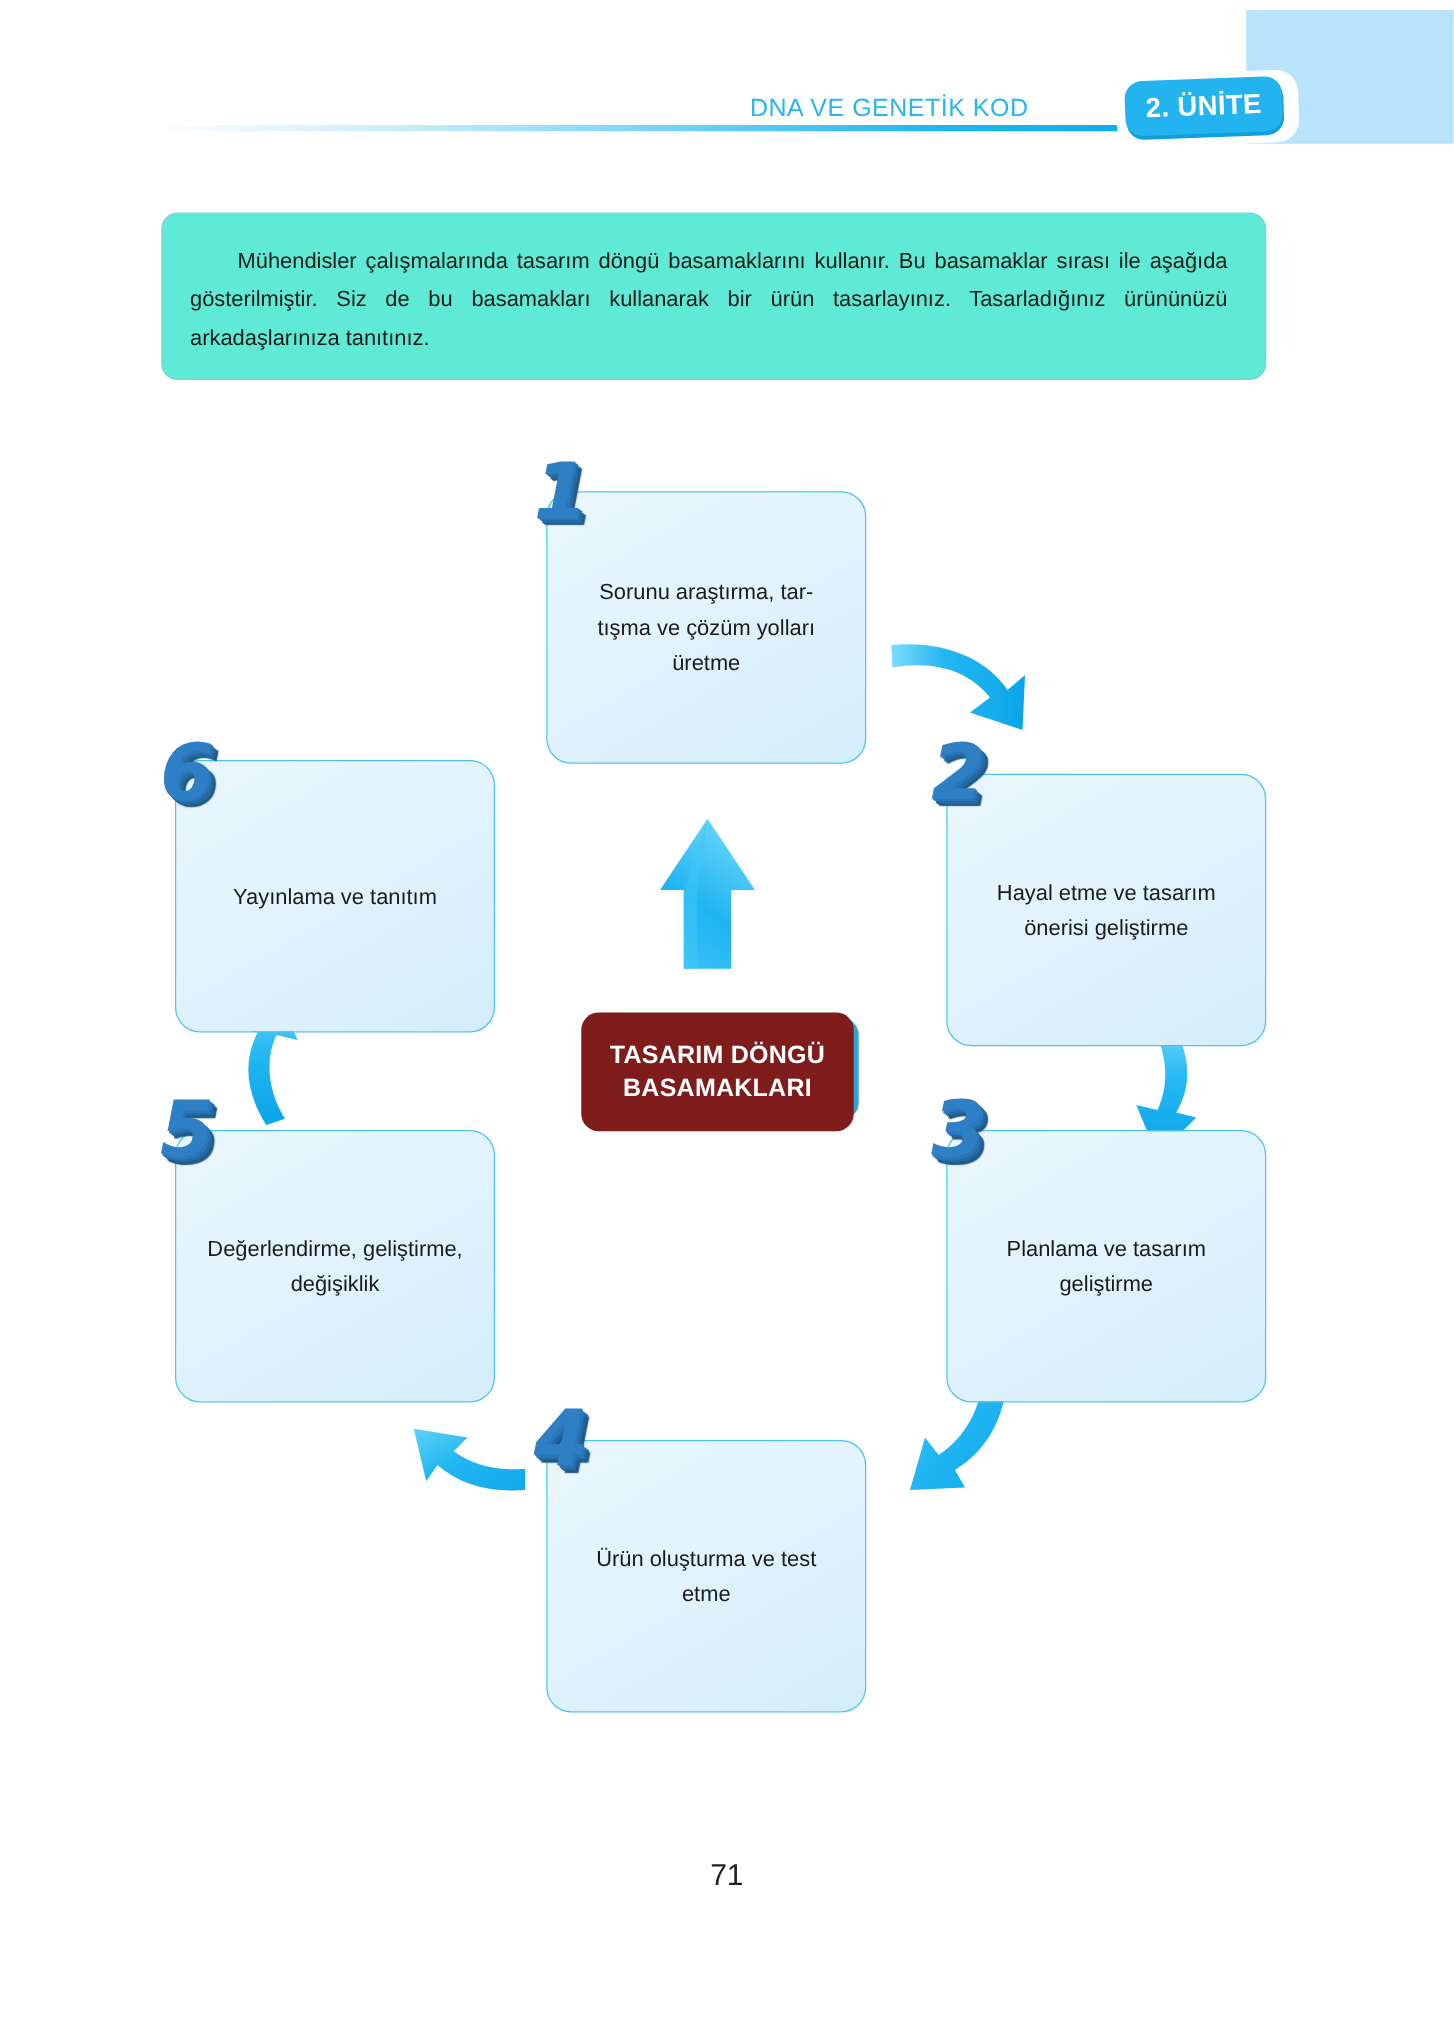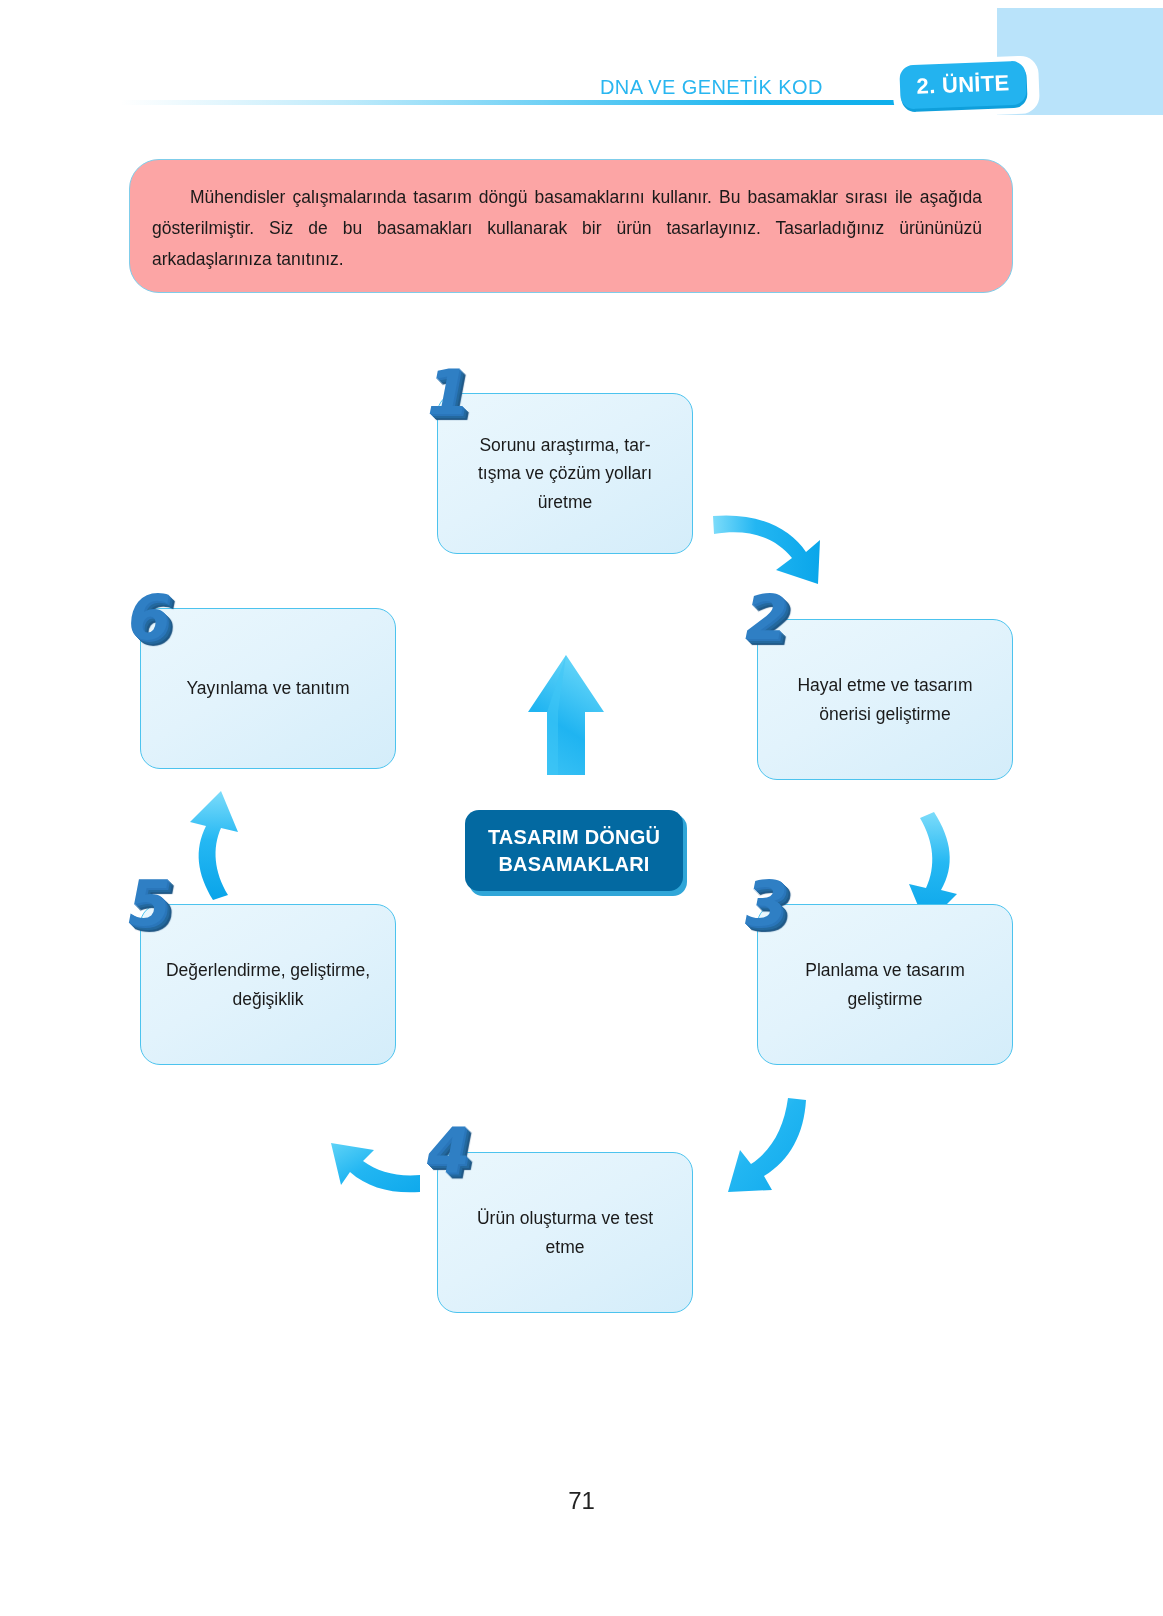--- a/index.html
+++ b/index.html
@@ -71,25 +71,25 @@
     display: flex;
     align-items: center;
     justify-content: center;
     letter-spacing: 0.3px;
     white-space: nowrap;
   }
 
   
   #intro-box {
     position: absolute;
-    left: 129px; top: 159px;
+    left: 129px; top: 170px;
     width: 884px; height: 134px;
-    background: #fca5a5;
+    background: #5eead4;
     border: 1.5px solid #7fcdea;
-    border-radius: 30px;
+    border-radius: 13px;
     padding: 22px 30px 0 22px;
   }
   #intro-text {
     font-size: 17.5px;
     line-height: 1.78;
     color: #1a1a1a;
     text-indent: 38px;
     text-align: justify;
     text-justify: inter-word;
     margin: 0;
@@ -98,21 +98,21 @@
 
   
   #diagram {
     position: absolute;
     left: 0; top: 0;
     width: 1163px; height: 1616px;
     pointer-events: none;
   }
   .step-box {
     position: absolute;
-    width: 256px; height: 161px;
+    width: 256px; height: 218px;
     border: 1.4px solid #4cc3ee;
     border-radius: 20px;
     background: linear-gradient(150deg, #eaf7fd 0%, #e2f3fc 45%, #d4edfa 100%);
     display: flex;
     align-items: center;
     justify-content: center;
     padding: 10px 18px;
   }
   .step-box::after {
     content: "";
@@ -164,22 +164,22 @@
   #center-badge-shadow {
     position: absolute;
     left: 469px; top: 814px;
     width: 218px; height: 82px;
     background: #30a6d8;
     border-radius: 14px;
   }
   #center-badge {
     position: absolute;
     left: 465px; top: 810px;
-    width: 218px; height: 81px;
-    background: #0369a1;
+    width: 218px; height: 95px;
+    background: #7f1d1d;
     border-radius: 14px;
     color: #ffffff;
     font-size: 20px;
     font-weight: bold;
     display: flex;
     align-items: center;
     justify-content: center;
     text-align: center;
     line-height: 1.32;
     white-space: pre-line;

